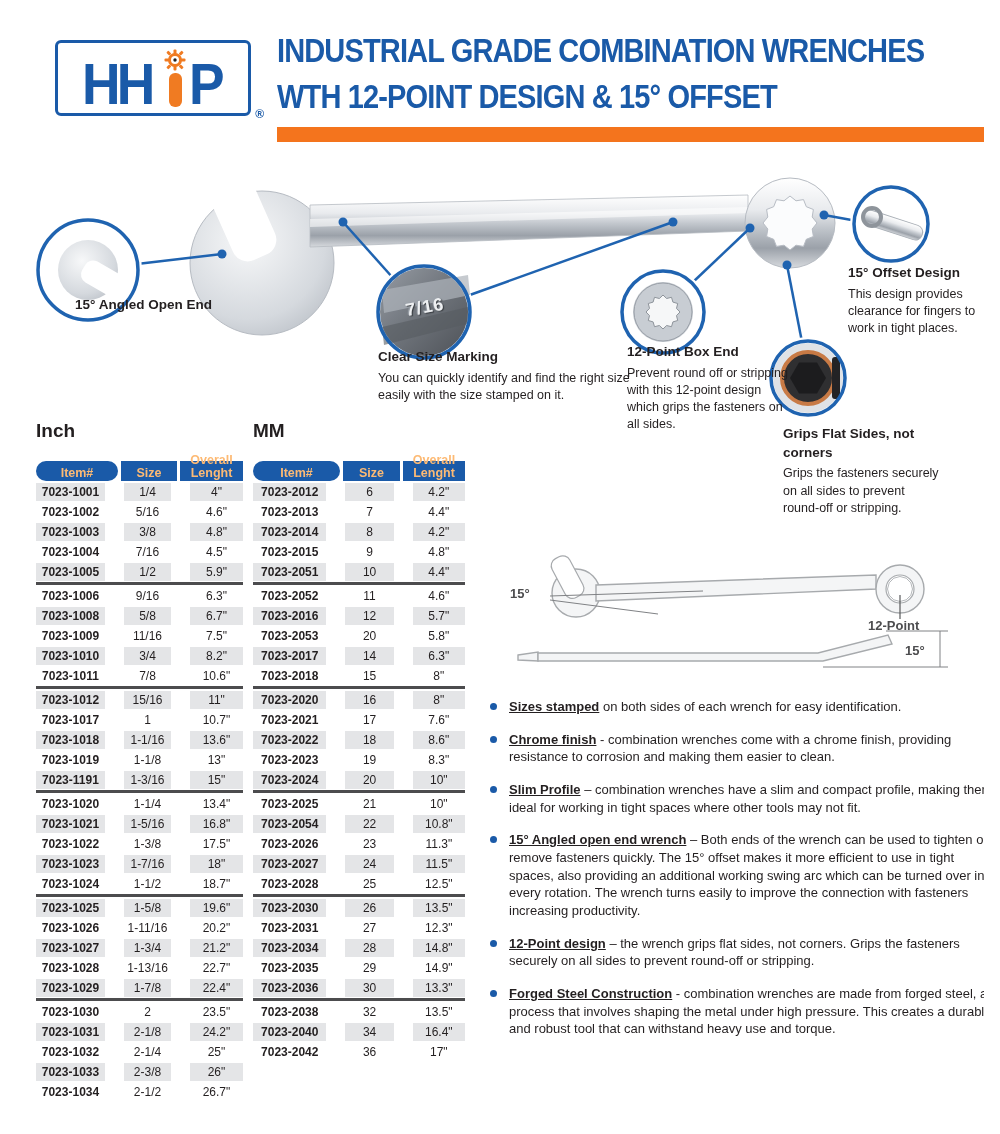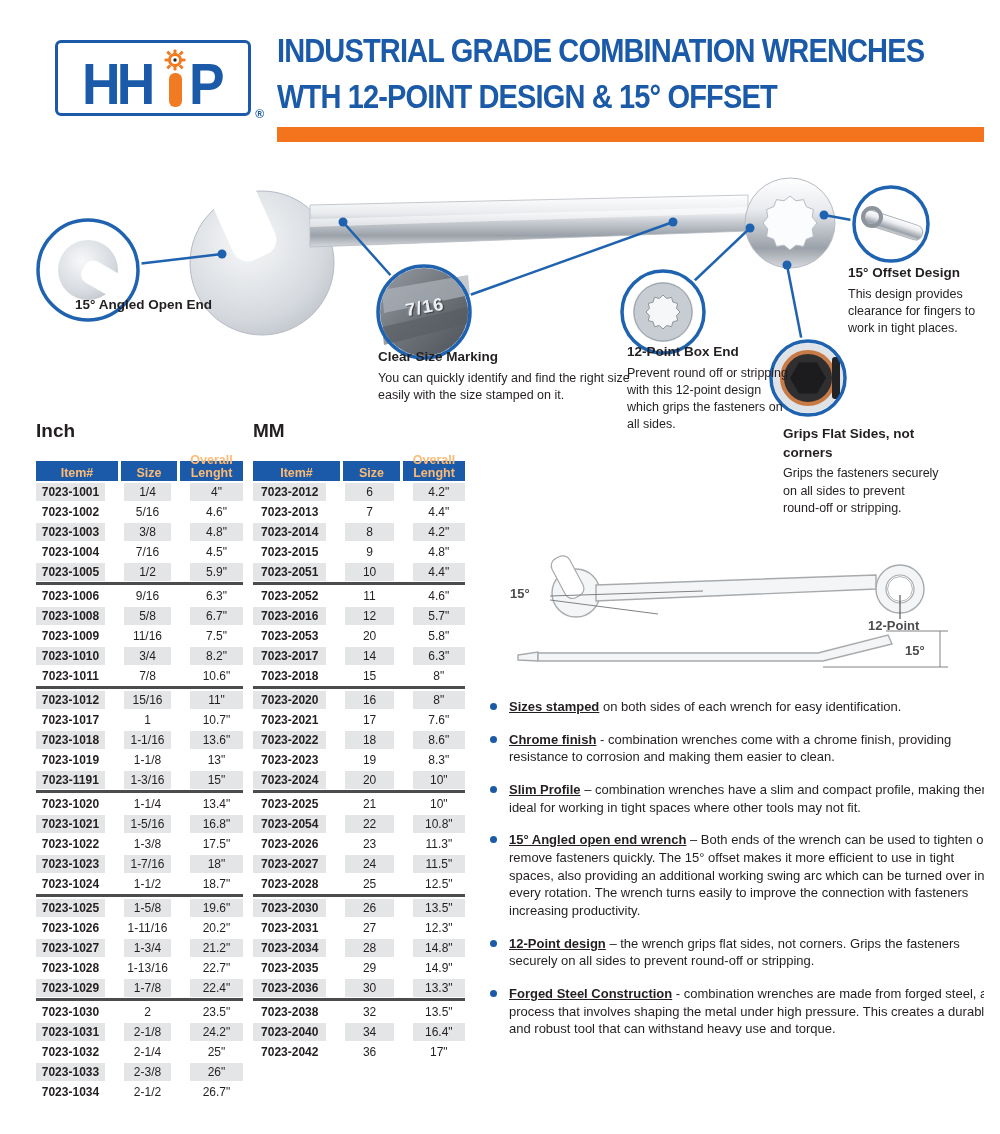--- a/index.html
+++ b/index.html
@@ -38,21 +38,21 @@
   .tbl-label{position:absolute;font-size:19px;font-weight:bold;}
   .lbl-inch{left:36px;top:420px;}
   .lbl-mm{left:253px;top:420px;}
   .ptable{position:absolute;top:441px;}
   .t-inch{left:36px;width:207px;--w0:82px;--w1:56px;--w2:63px;}
   .t-mm{left:253px;width:212px;--w0:87px;--w1:57px;--w2:62px;}
   .thead{display:flex;gap:3px;height:40px;margin-bottom:2px;}
   .thead .hc{background:#1a5aa8;color:#fdba74;font-weight:bold;font-size:12.5px;
              display:flex;align-items:flex-end;justify-content:center;text-align:center;
              line-height:1.1;box-sizing:border-box;margin-top:20px;}
-  .hc0{width:var(--w0);} .hc1{width:var(--w1);} .hc2{width:var(--w2);}
+  .hc0{width:var(--w0);border-radius:10px;} .hc1{width:var(--w1);} .hc2{width:var(--w2);}
   .trow{display:flex;gap:19px;height:18px;margin-bottom:2px;}
   .tcell{display:flex;align-items:center;justify-content:center;font-size:12px;height:100%;}
   .tcell.c0{width:var(--w0);font-weight:bold;}
   .tcell.c1{width:var(--w1);} .tcell.c2{width:var(--w2);}
   .trow.odd .tcell{background:#e4e5e7;}
   .tdivider{height:3px;background:#4c4c4e;margin:-1px 0 2px 0;}
 
   
   .diagram-svg{position:absolute;left:488px;top:545px;width:512px;height:155px;}
   .dlabel{position:absolute;font-size:13px;font-weight:bold;color:#4d4d4f;}

